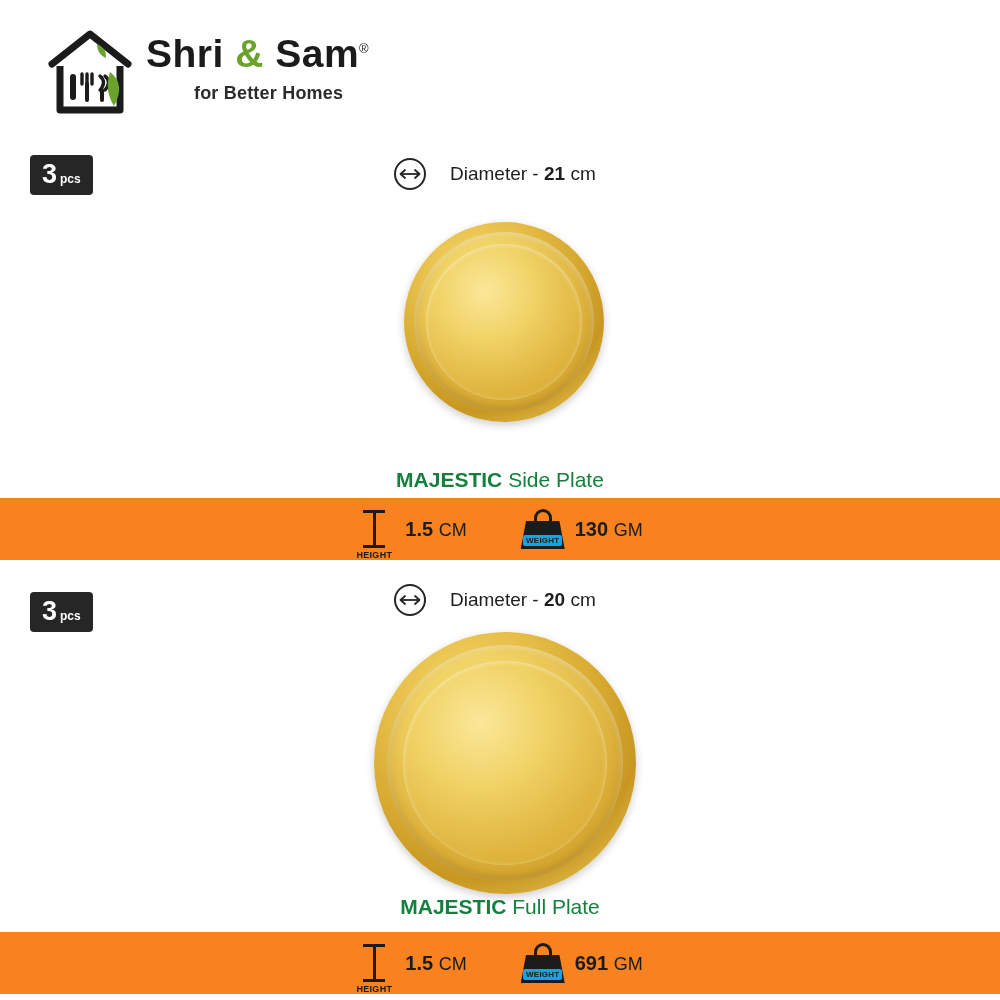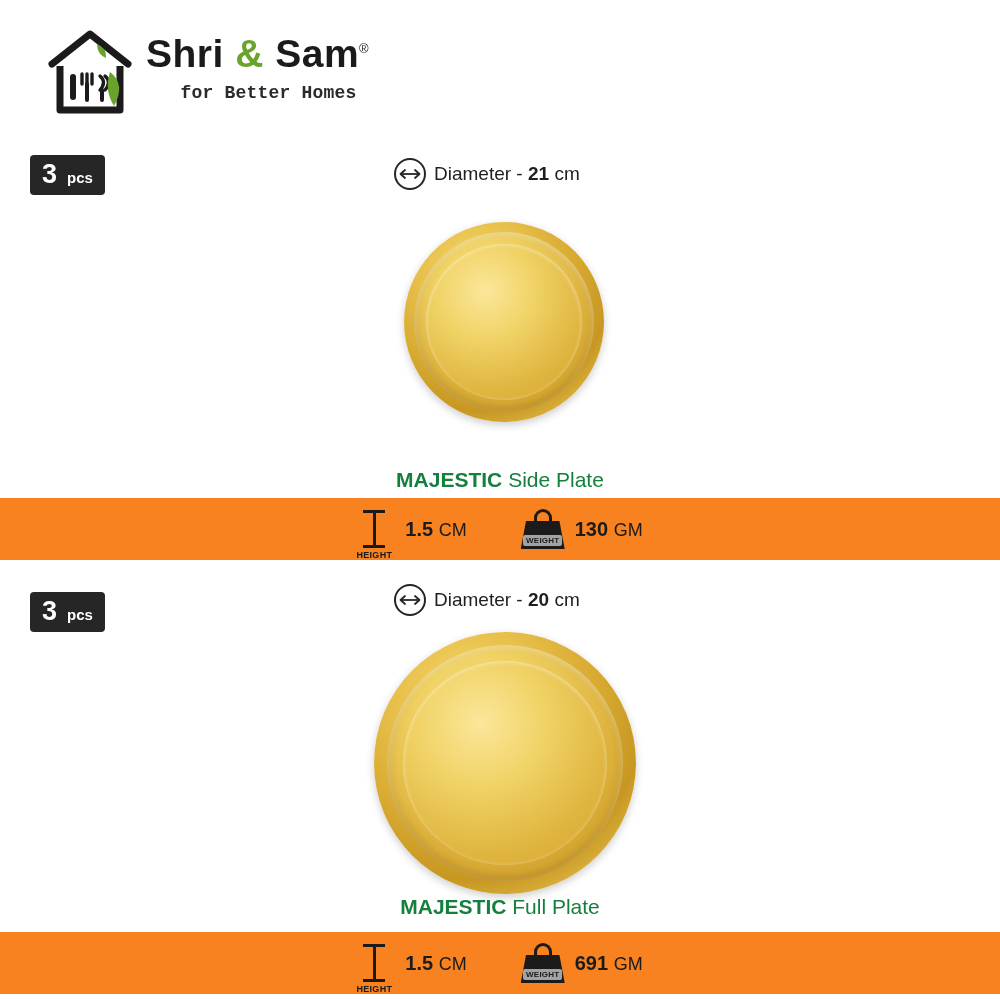--- a/index.html
+++ b/index.html
@@ -47,46 +47,46 @@
   .brand-reg {
     font-size: 13px;
     vertical-align: super;
     font-weight: normal;
   }
   .brand-sub {
     margin-top: 10px;
     font-size: 18px;
     color: #2b2b2b;
     font-weight: bold;
-    font-family: Liberation Mono, monospace;
+    font-family: Liberation Sans, sans-serif;
     letter-spacing: 0.2px;
     text-align: center;
     padding-left: 22px;
   }
 
   
   .pcs-badge {
     position: absolute;
     background: #262626;
     color: #ffffff;
     border-radius: 4px;
     padding: 6px 12px 7px 12px;
     display: flex;
     align-items: baseline;
     line-height: 1;
   }
   .pcs-num { font-size: 27px; font-weight: bold; }
-  .pcs-unit { font-size: 15px; font-weight: bold; margin-left: 10px; }
+  .pcs-unit { font-size: 12px; font-weight: bold; margin-left: 3px; }
 
   
   .dim-row {
     position: absolute;
     display: flex;
     align-items: center;
-    gap: 8px;
+    gap: 24px;
   }
   .dim-icon {
     width: 32px; height: 32px;
     border: 2px solid #262626;
     border-radius: 50%;
     position: relative;
   }
   .dim-icon .arrow {
     position: absolute;
     top: 50%; left: 50%;
@@ -178,21 +178,21 @@
   }
   .weight-body {
     position: absolute; bottom: 0; left: 0;
     width: 44px; height: 28px;
     background: #1b1b1b;
     clip-path: polygon(12% 0%, 88% 0%, 100% 100%, 0% 100%);
     display: flex; align-items: flex-end; justify-content: center;
   }
   .weight-label {
     font-size: 8px; font-weight: bold; color: #ffffff;
-    background: #a3a3a3; color: #1b1b1b;
+    background: #0ea5e9; color: #1b1b1b;
     padding: 1px 3px; border-radius: 2px; margin-bottom: 3px;
     letter-spacing: 0.2px;
   }
   .weight-handle {
     position: absolute; top: 0; left: 50%; transform: translateX(-50%);
     width: 18px; height: 14px;
     border: 3px solid #1b1b1b;
     border-bottom: none;
     border-radius: 9px 9px 0 0;
   }

